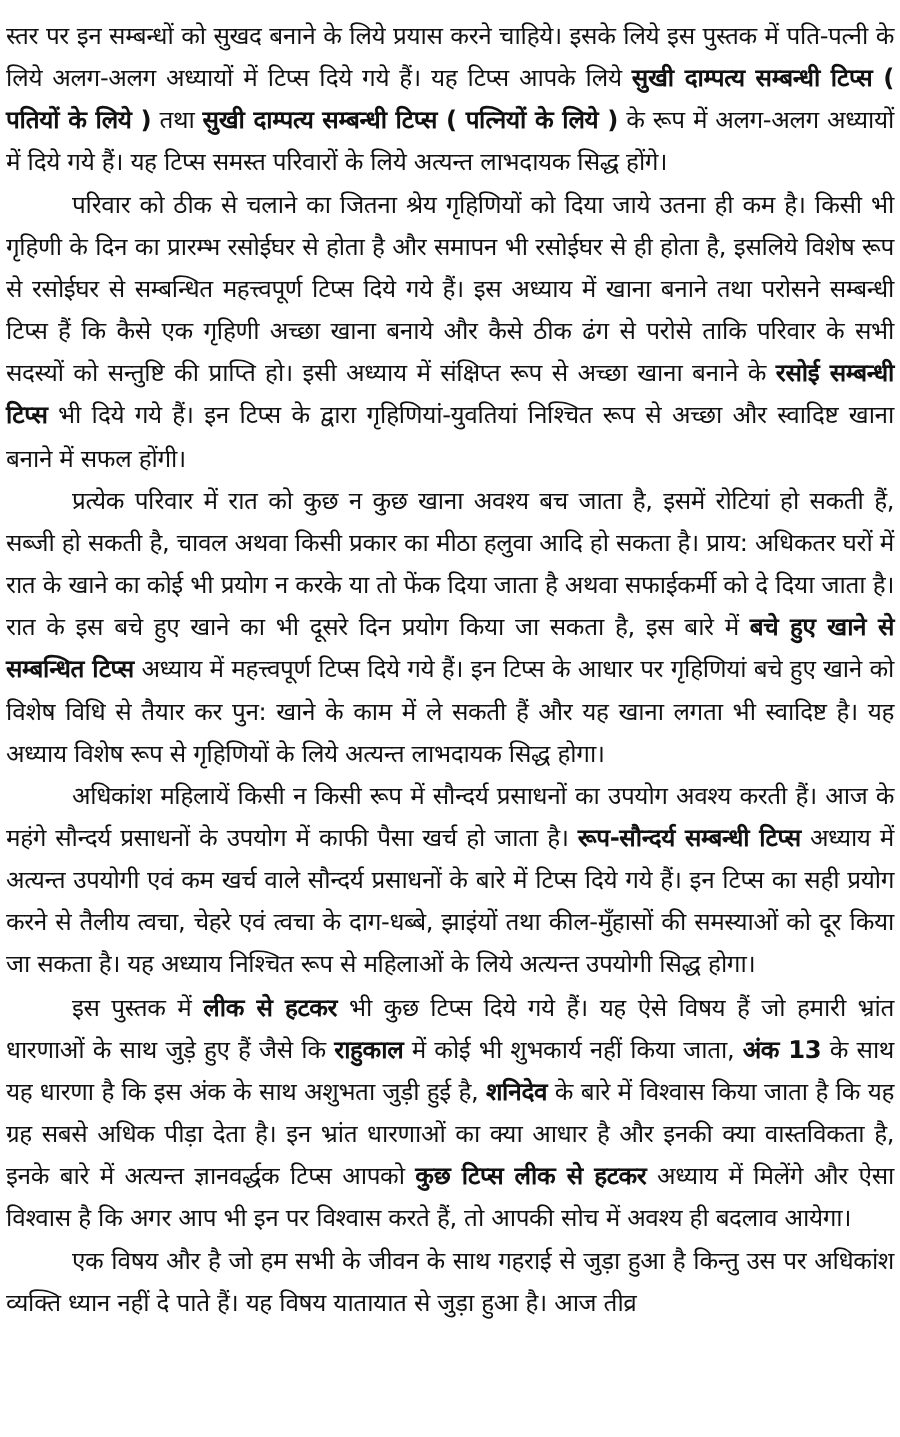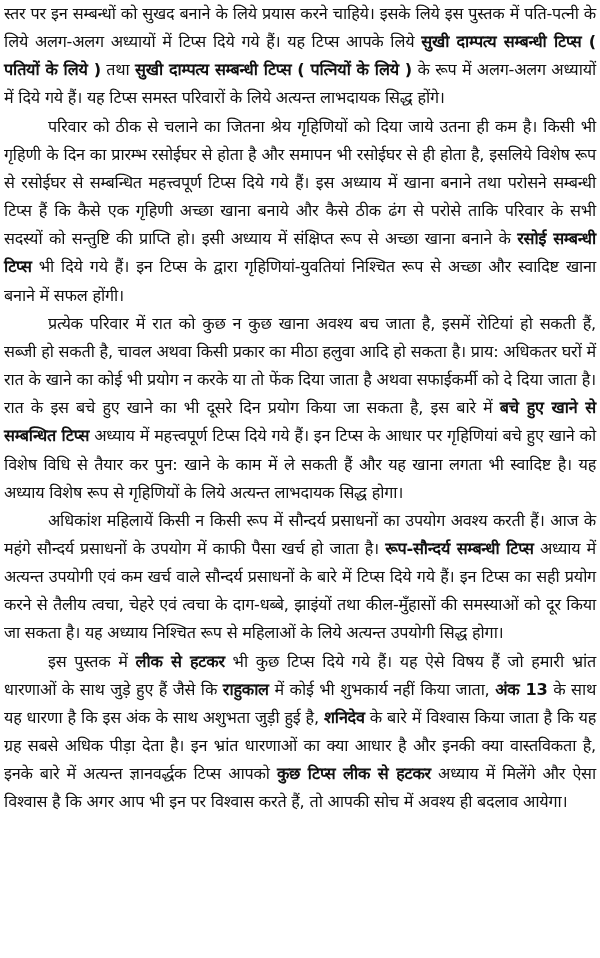--- a/index.html
+++ b/index.html
@@ -4,21 +4,21 @@
 <style>
   html, body { margin: 0; padding: 0; background: #ffffff; }
   body {
     width: 600px; height: 958px; overflow: hidden;
     font-family: "DejaVu Sans", "Liberation Sans", sans-serif;
     color: #111111;
   }
   .page {
     position: relative;
     width: 592px;
-    padding: 0 4px 0 4px;
+    padding: 10px 4px 0 4px;
   }
   .para {
     margin: 0;
     font-size: 16.2px;
     line-height: 28.15px;
     text-align: justify;
     text-align-last: left;
     letter-spacing: -0.25px;
     word-spacing: 0px;
   }
@@ -44,14 +44,17 @@
   </p>
 
   <p class="para indent">
     <span>अधिकांश महिलायें किसी न किसी रूप में सौन्दर्य प्रसाधनों का उपयोग अवश्य करती हैं। आज के महंगे सौन्दर्य प्रसाधनों के उपयोग में काफी पैसा खर्च हो जाता है। </span><span class="b">रूप-सौन्दर्य सम्बन्धी टिप्स</span><span> अध्याय में अत्यन्त उपयोगी एवं कम खर्च वाले सौन्दर्य प्रसाधनों के बारे में टिप्स दिये गये हैं। इन टिप्स का सही प्रयोग करने से तैलीय त्वचा, चेहरे एवं त्वचा के दाग-धब्बे, झाइंयों तथा कील-मुँहासों की समस्याओं को दूर किया जा सकता है। यह अध्याय निश्चित रूप से महिलाओं के लिये अत्यन्त उपयोगी सिद्ध होगा।</span>
   </p>
 
   <p class="para indent">
     <span>इस पुस्तक में </span><span class="b">लीक से हटकर</span><span> भी कुछ टिप्स दिये गये हैं। यह ऐसे विषय हैं जो हमारी भ्रांत धारणाओं के साथ जुड़े हुए हैं जैसे कि </span><span class="b">राहुकाल</span><span> में कोई भी शुभकार्य नहीं किया जाता, </span><span class="b">अंक 13</span><span> के साथ यह धारणा है कि इस अंक के साथ अशुभता जुड़ी हुई है, </span><span class="b">शनिदेव</span><span> के बारे में विश्वास किया जाता है कि यह ग्रह सबसे अधिक पीड़ा देता है। इन भ्रांत धारणाओं का क्या आधार है और इनकी क्या वास्तविकता है, इनके बारे में अत्यन्त ज्ञानवर्द्धक टिप्स आपको </span><span class="b">कुछ टिप्स लीक से हटकर</span><span> अध्याय में मिलेंगे और ऐसा विश्वास है कि अगर आप भी इन पर विश्वास करते हैं, तो आपकी सोच में अवश्य ही बदलाव आयेगा।</span>
   </p>
 
+  <p class="para indent">
+    <span>एक विषय और है जो हम सभी के जीवन के साथ गहराई से जुड़ा हुआ है किन्तु उस पर अधिकांश व्यक्ति ध्यान नहीं दे पाते हैं। यह विषय यातायात से जुड़ा हुआ है। आज तीव्र</span>
+  </p>
 
 </div>
 
 </body></html>

